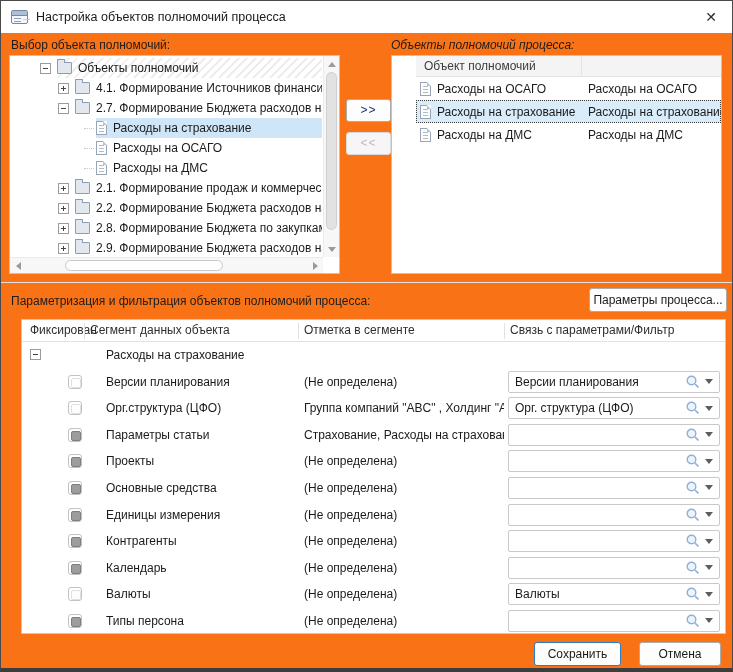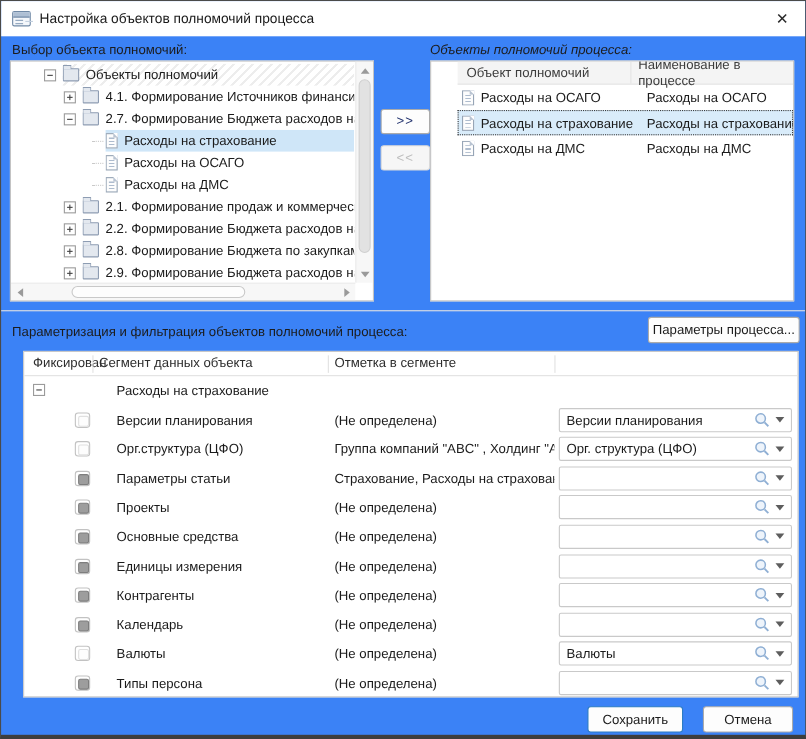--- a/index.html
+++ b/index.html
@@ -2,21 +2,21 @@
 <html><head>
 <meta charset="utf-8">
 <style>
   * { box-sizing: border-box; margin: 0; padding: 0; }
   html,body { width: 733px; height: 672px; }
   body {
     font-family: "Liberation Sans", "DejaVu Sans", sans-serif;
     font-size: 12px; color: #1b1b1b; background: #fff;
   }
   .dialog {
-    position: relative; width: 733px; height: 672px; background: #3b82f6;
+    position: relative; width: 733px; height: 672px; background: #f97316;
     border: 1px solid #4a4a4a; border-bottom: 4px solid #3d3d3d; overflow: hidden;
   }
   
   .titlebar { position: absolute; left:0; top:0; right:0; height:32px; background:#fff; display:flex; align-items:center; padding:0 10px; }
   .appicon { width:17px; height:14px; border:1px solid #7089a6; border-radius:2px; background:#f4f7fb; position:relative; margin-right:8px; }
   .appicon::before { content:""; position:absolute; left:0; top:0; right:0; height:4px; background:#aebfd4; border-bottom:1px solid #7089a6; }
   .appicon::after { content:""; position:absolute; left:2px; top:7px; width:7px; height:1px; background:#8ba0ba; box-shadow:0 3px 0 #8ba0ba, 9px 1px 0 #c3d0df; }
   .title-text { font-size:12.5px; color:#1a1a1a; }
   .close-btn { position:absolute; right:12px; top:7px; width:18px; height:18px; text-align:center; line-height:18px; font-size:14px; color:#2b2b2b; cursor:pointer; }
   
@@ -196,21 +196,20 @@
         </span>
     </div>
   </div>
 
   <div class="xfer-btn add">&gt;&gt;</div>
   <div class="xfer-btn rem">&lt;&lt;</div>
 
   <div class="listbox">
     <div class="list-head">
       <span class="c1">Объект полномочий</span>
-      <span class="c2">Наименование в процессе</span>
     </div>
     <div class="lrow">
       <span class="c1">
           <span class="doc-ico"></span>
           <span>Расходы на ОСАГО</span>
         </span>
       <span class="c2">Расходы на ОСАГО</span>
     </div>
     <div class="lrow sel">
       <span class="c1">
@@ -231,20 +230,21 @@
   <div class="hsep"></div>
 
   <div class="lbl" style="left:10px; top:293px;">Параметризация и фильтрация объектов полномочий процесса:</div>
   <div class="params-btn">Параметры процесса...</div>
 
   <div class="gridbox">
     <div class="grid-head">
       <span style="left:8px;">Фиксирован</span>
       <span style="left:68px;">Сегмент данных объекта</span>
       <span style="left:282px;">Отметка в сегменте</span>
+      <span style="left:488px;">Связь с параметрами/Фильтр</span>
       <span class="gh-sep" style="left:62px;"></span>
       <span class="gh-sep" style="left:276px;"></span>
       <span class="gh-sep" style="left:482px;"></span>
     </div>
 
     <div class="grow">
       <span class="expander gexp"></span>
       <span class="seg group">Расходы на страхование</span>
     </div>
 

